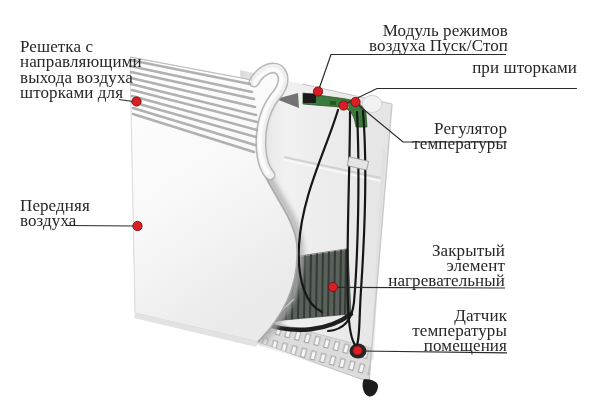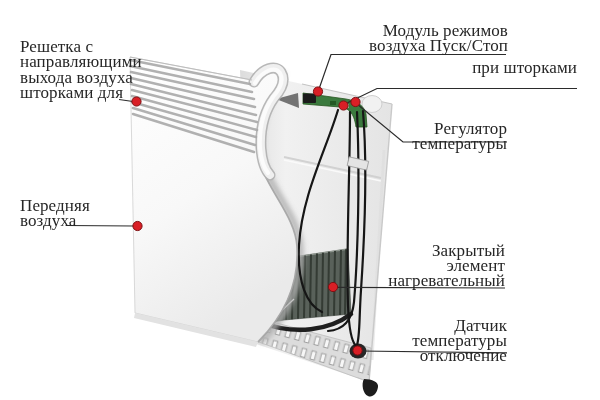--- a/index.html
+++ b/index.html
@@ -170,19 +170,19 @@
     <span class="ln">Регулятор</span>
     <span class="ln">температуры</span>
   </div>
 
   <div class="label right-col" style="left:330px;top:244px;width:175px;">
     <span class="ln">Закрытый</span>
     <span class="ln">элемент</span>
     <span class="ln">нагревательный</span>
   </div>
 
-  <div class="label right-col" style="left:330px;top:309px;width:177px;margin-top:10px;">
+  <div class="label right-col" style="left:330px;top:309px;width:177px;">
     <span class="ln">Датчик</span>
     <span class="ln">температуры</span>
-    <span class="ln">отключение</span>
+    <span class="ln">помещения</span>
   </div>
 
 </div>
 
 </body></html>

